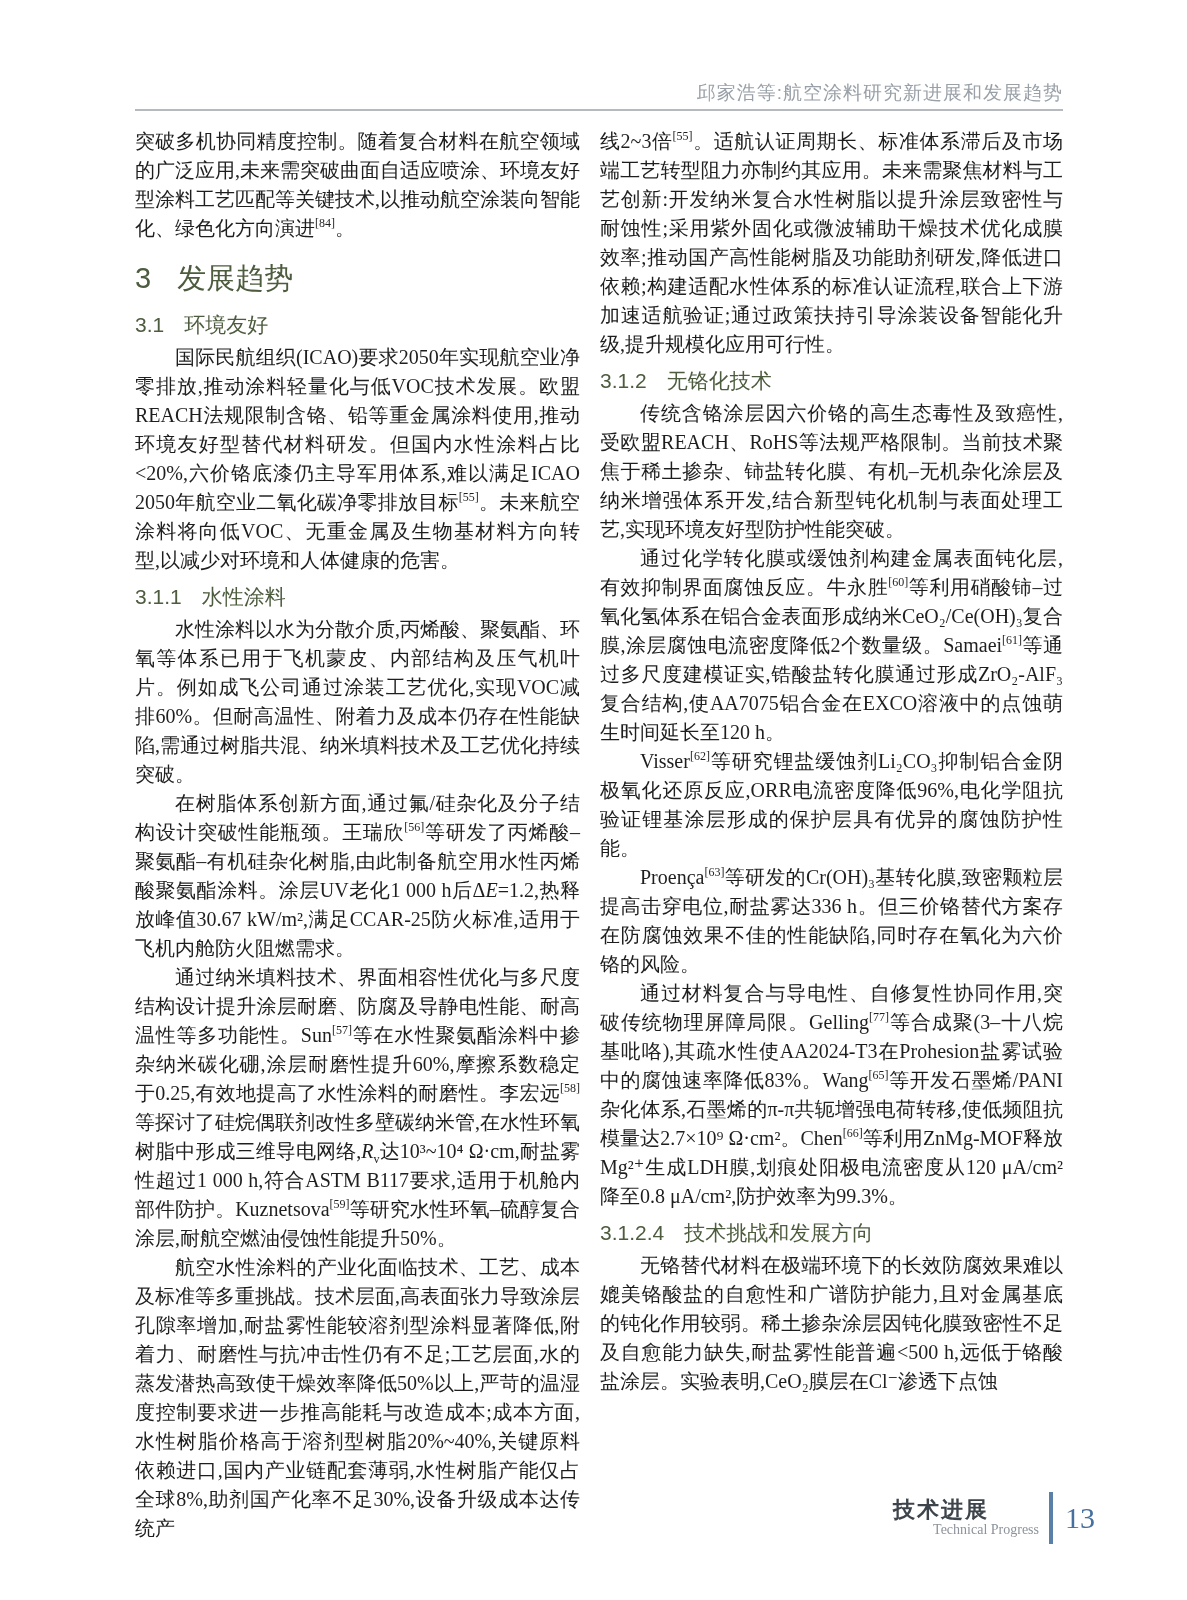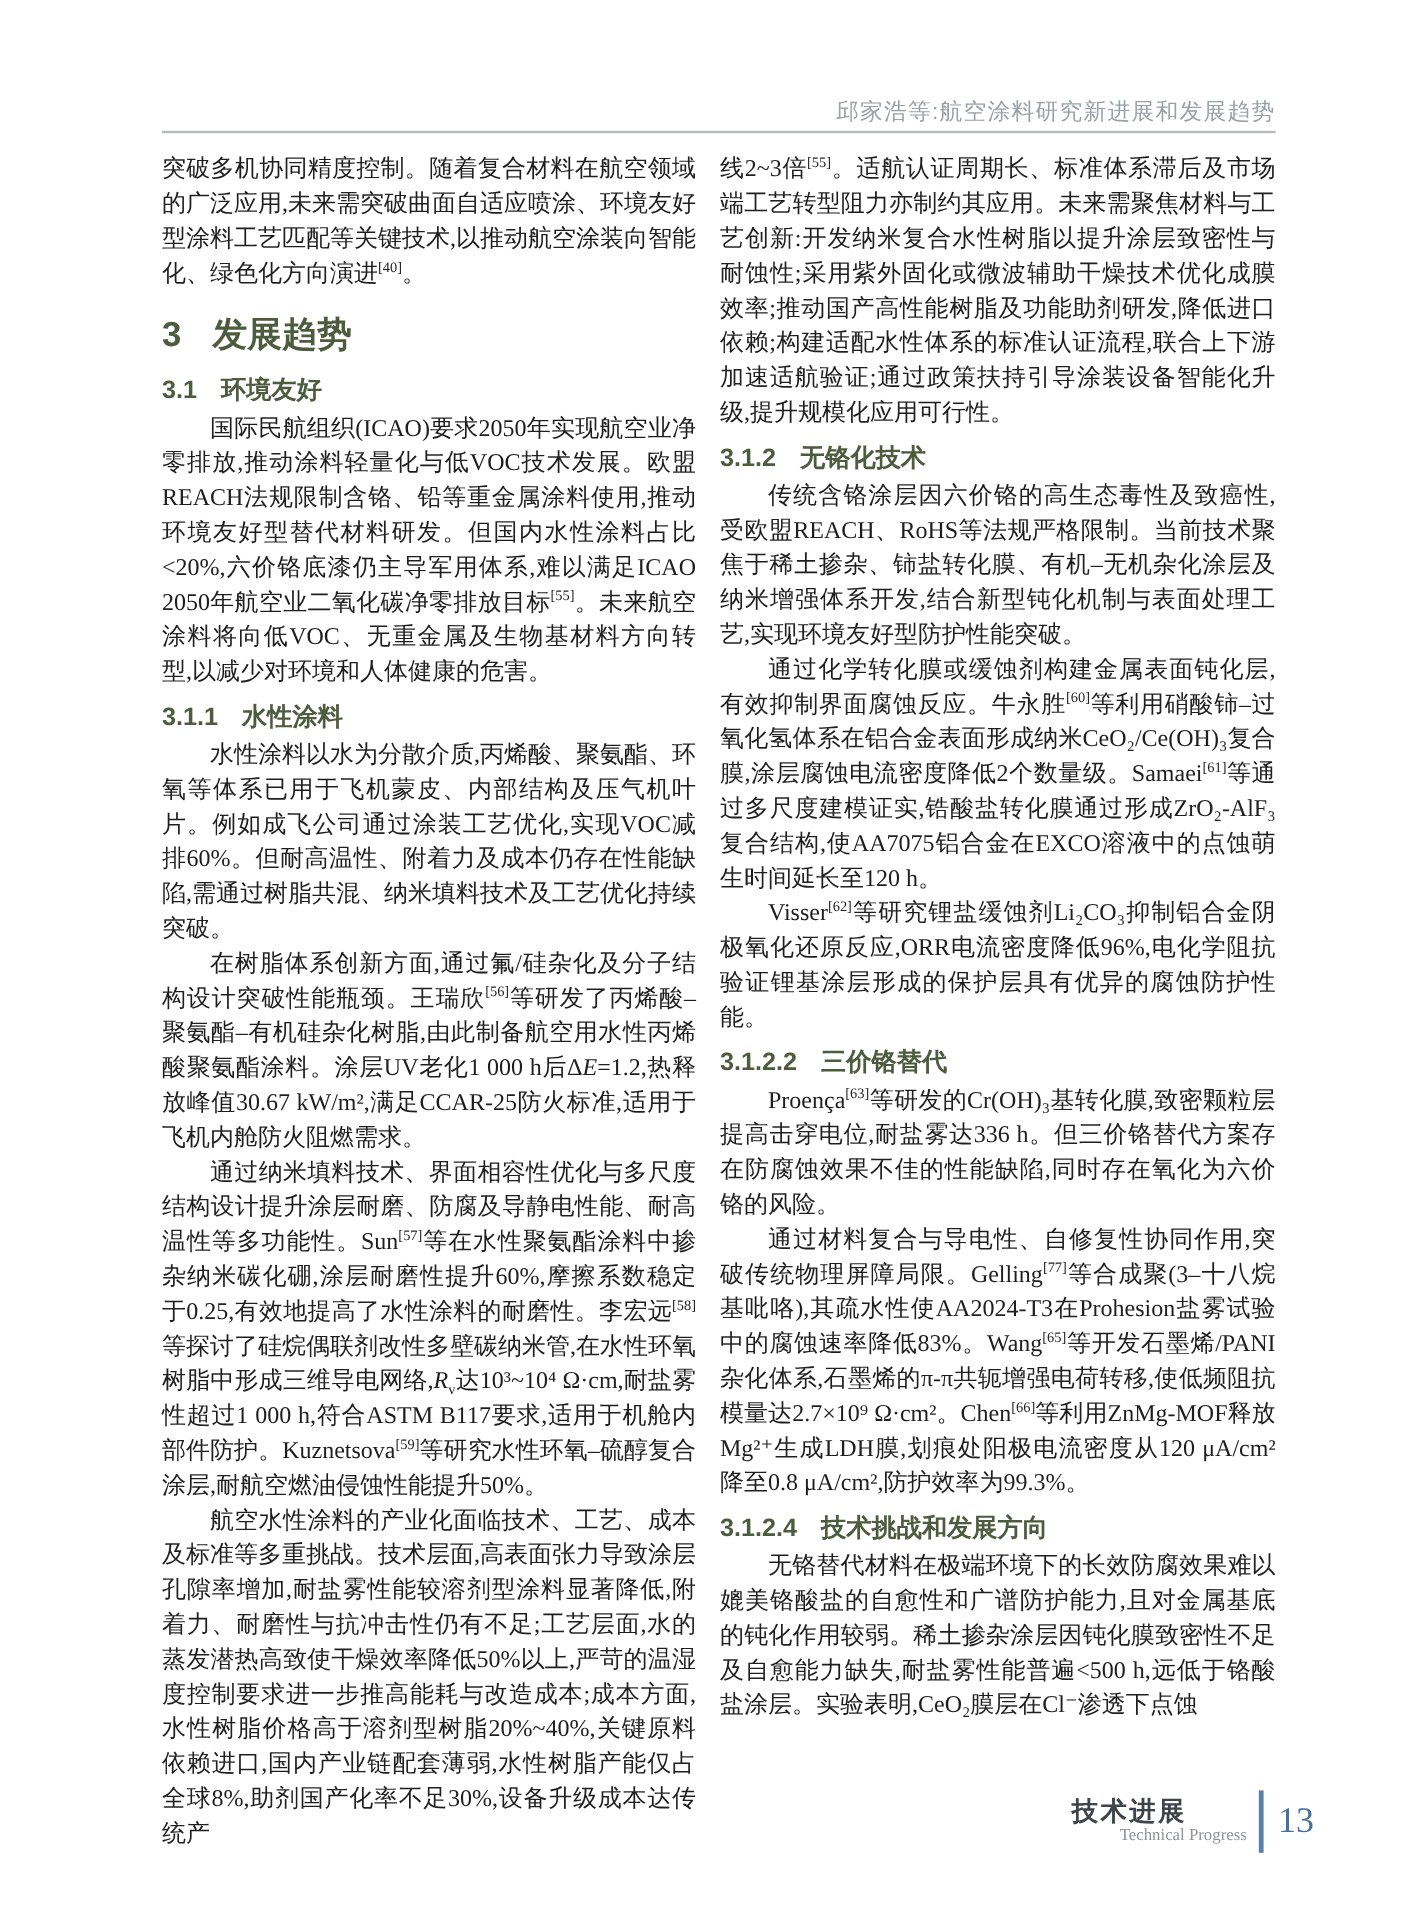--- a/index.html
+++ b/index.html
@@ -10,21 +10,21 @@
   .header-rule{position:absolute;top:109px;left:135px;width:928px;height:2px;background:#b6babf;}
   .content{position:absolute;top:127px;left:135px;width:928px;display:flex;column-gap:20px;}
   .col-left{width:445px;flex:none;}
   .col-right{width:463px;flex:none;}
   .para{margin:0;font-size:20px;line-height:29px;text-align:justify;color:#1e1e1e;}
   .para.indent{text-indent:2em;}
   .para span,.para i,.para sup,.para sub{font-family:inherit;}
   sup{font-size:12px;line-height:0;vertical-align:super;}
   sub{font-size:12px;line-height:0;vertical-align:sub;}
   i{font-style:italic;}
-  .heading{color:#4d5c3e;font-family:"Liberation Sans","DejaVu Sans",sans-serif;font-weight:700;}
+  .heading{color:#4d5c3e;font-family:"Liberation Sans","DejaVu Sans",sans-serif;font-weight:400;}
   .h1{font-size:29px;margin:16px 0 12px 0;}
   .h1 .hnum{margin-right:26px;}
   .h2,.h3,.h4{font-size:21px;margin:8px 0 4px 0;}
   .h2 .hnum,.h3 .hnum,.h4 .hnum{margin-right:20px;}
   .footer{position:absolute;top:1492px;right:124px;display:flex;align-items:center;}
   .footer-labels{margin-right:10px;}
   .footer-cn{font-family:"Liberation Sans","DejaVu Sans",sans-serif;font-weight:700;font-size:22px;
         color:#3e444b;letter-spacing:2px;line-height:1.15;}
   .footer-en{font-family:"Liberation Serif","DejaVu Serif",serif;font-size:14px;color:#8d939b;line-height:1.2;margin-left:40px;}
   .footer-bar{width:4px;height:52px;background:#5b80a8;margin-right:12px;flex:none;}
@@ -34,37 +34,36 @@
 <body>
 
 <div class="page">
   <div class="running-header">
     <span>邱家浩等:航空涂料研究新进展和发展趋势</span>
   </div>
   <div class="header-rule"></div>
 
   <div class="content">
     <div class="col-left">
-        <p class="para"><span>突破多机协同精度控制。随着复合材料在航空领域的广泛应用,未来需突破曲面自适应喷涂、环境友好型涂料工艺匹配等关键技术,以推动航空涂装向智能化、绿色化方向演进</span><sup>[40]</sup><span>。</span></p>
+        <p class="para"><span>突破多机协同精度控制。随着复合材料在航空领域的广泛应用,未来需突破曲面自适应喷涂、环境友好型涂料工艺匹配等关键技术,以推动航空涂装向智能化、绿色化方向演进</span><sup>[84]</sup><span>。</span></p>
         <div class="heading h1"><span class="hnum">3</span><span class="htitle">发展趋势</span></div>
         <div class="heading h2"><span class="hnum">3.1</span><span class="htitle">环境友好</span></div>
         <p class="para indent"><span>国际民航组织(ICAO)要求2050年实现航空业净零排放,推动涂料轻量化与低VOC技术发展。欧盟REACH法规限制含铬、铅等重金属涂料使用,推动环境友好型替代材料研发。但国内水性涂料占比&lt;20%,六价铬底漆仍主导军用体系,难以满足ICAO 2050年航空业二氧化碳净零排放目标</span><sup>[55]</sup><span>。未来航空涂料将向低VOC、无重金属及生物基材料方向转型,以减少对环境和人体健康的危害。</span></p>
         <div class="heading h3"><span class="hnum">3.1.1</span><span class="htitle">水性涂料</span></div>
         <p class="para indent"><span>水性涂料以水为分散介质,丙烯酸、聚氨酯、环氧等体系已用于飞机蒙皮、内部结构及压气机叶片。例如成飞公司通过涂装工艺优化,实现VOC减排60%。但耐高温性、附着力及成本仍存在性能缺陷,需通过树脂共混、纳米填料技术及工艺优化持续突破。</span></p>
         <p class="para indent"><span>在树脂体系创新方面,通过氟/硅杂化及分子结构设计突破性能瓶颈。王瑞欣</span><sup>[56]</sup><span>等研发了丙烯酸–聚氨酯–有机硅杂化树脂,由此制备航空用水性丙烯酸聚氨酯涂料。涂层UV老化1 000 h后Δ</span><i>E</i><span>=1.2,热释放峰值30.67 kW/m²,满足CCAR-25防火标准,适用于飞机内舱防火阻燃需求。</span></p>
         <p class="para indent"><span>通过纳米填料技术、界面相容性优化与多尺度结构设计提升涂层耐磨、防腐及导静电性能、耐高温性等多功能性。Sun</span><sup>[57]</sup><span>等在水性聚氨酯涂料中掺杂纳米碳化硼,涂层耐磨性提升60%,摩擦系数稳定于0.25,有效地提高了水性涂料的耐磨性。李宏远</span><sup>[58]</sup><span>等探讨了硅烷偶联剂改性多壁碳纳米管,在水性环氧树脂中形成三维导电网络,</span><i>R</i><sub>v</sub><span>达10³~10⁴ Ω·cm,耐盐雾性超过1 000 h,符合ASTM B117要求,适用于机舱内部件防护。Kuznetsova</span><sup>[59]</sup><span>等研究水性环氧–硫醇复合涂层,耐航空燃油侵蚀性能提升50%。</span></p>
         <p class="para indent"><span>航空水性涂料的产业化面临技术、工艺、成本及标准等多重挑战。技术层面,高表面张力导致涂层孔隙率增加,耐盐雾性能较溶剂型涂料显著降低,附着力、耐磨性与抗冲击性仍有不足;工艺层面,水的蒸发潜热高致使干燥效率降低50%以上,严苛的温湿度控制要求进一步推高能耗与改造成本;成本方面,水性树脂价格高于溶剂型树脂20%~40%,关键原料依赖进口,国内产业链配套薄弱,水性树脂产能仅占全球8%,助剂国产化率不足30%,设备升级成本达传统产</span></p>
       </div>
     <div class="col-right">
         <p class="para"><span>线2~3倍</span><sup>[55]</sup><span>。适航认证周期长、标准体系滞后及市场端工艺转型阻力亦制约其应用。未来需聚焦材料与工艺创新:开发纳米复合水性树脂以提升涂层致密性与耐蚀性;采用紫外固化或微波辅助干燥技术优化成膜效率;推动国产高性能树脂及功能助剂研发,降低进口依赖;构建适配水性体系的标准认证流程,联合上下游加速适航验证;通过政策扶持引导涂装设备智能化升级,提升规模化应用可行性。</span></p>
         <div class="heading h3"><span class="hnum">3.1.2</span><span class="htitle">无铬化技术</span></div>
         <p class="para indent"><span>传统含铬涂层因六价铬的高生态毒性及致癌性,受欧盟REACH、RoHS等法规严格限制。当前技术聚焦于稀土掺杂、铈盐转化膜、有机–无机杂化涂层及纳米增强体系开发,结合新型钝化机制与表面处理工艺,实现环境友好型防护性能突破。</span></p>
         <p class="para indent"><span>通过化学转化膜或缓蚀剂构建金属表面钝化层,有效抑制界面腐蚀反应。牛永胜</span><sup>[60]</sup><span>等利用硝酸铈–过氧化氢体系在铝合金表面形成纳米CeO₂/Ce(OH)₃复合膜,涂层腐蚀电流密度降低2个数量级。Samaei</span><sup>[61]</sup><span>等通过多尺度建模证实,锆酸盐转化膜通过形成ZrO₂-AlF₃复合结构,使AA7075铝合金在EXCO溶液中的点蚀萌生时间延长至120 h。</span></p>
         <p class="para indent"><span>Visser</span><sup>[62]</sup><span>等研究锂盐缓蚀剂Li₂CO₃抑制铝合金阴极氧化还原反应,ORR电流密度降低96%,电化学阻抗验证锂基涂层形成的保护层具有优异的腐蚀防护性能。</span></p>
-        <div class="heading h4"><span class="hnum">3.1.2.2</span><span class="htitle">三价铬替代</span></div>
         <p class="para indent"><span>Proença</span><sup>[63]</sup><span>等研发的Cr(OH)₃基转化膜,致密颗粒层提高击穿电位,耐盐雾达336 h。但三价铬替代方案存在防腐蚀效果不佳的性能缺陷,同时存在氧化为六价铬的风险。</span></p>
         <p class="para indent"><span>通过材料复合与导电性、自修复性协同作用,突破传统物理屏障局限。Gelling</span><sup>[77]</sup><span>等合成聚(3–十八烷基吡咯),其疏水性使AA2024-T3在Prohesion盐雾试验中的腐蚀速率降低83%。Wang</span><sup>[65]</sup><span>等开发石墨烯/PANI杂化体系,石墨烯的π-π共轭增强电荷转移,使低频阻抗模量达2.7×10⁹ Ω·cm²。Chen</span><sup>[66]</sup><span>等利用ZnMg-MOF释放Mg²⁺生成LDH膜,划痕处阳极电流密度从120 μA/cm²降至0.8 μA/cm²,防护效率为99.3%。</span></p>
         <div class="heading h4"><span class="hnum">3.1.2.4</span><span class="htitle">技术挑战和发展方向</span></div>
         <p class="para indent"><span>无铬替代材料在极端环境下的长效防腐效果难以媲美铬酸盐的自愈性和广谱防护能力,且对金属基底的钝化作用较弱。稀土掺杂涂层因钝化膜致密性不足及自愈能力缺失,耐盐雾性能普遍&lt;500 h,远低于铬酸盐涂层。实验表明,CeO₂膜层在Cl⁻渗透下点蚀</span></p>
       </div>
   </div>
 
   <div class="footer">
     <div class="footer-labels">
       <div class="footer-cn">技术进展</div>

